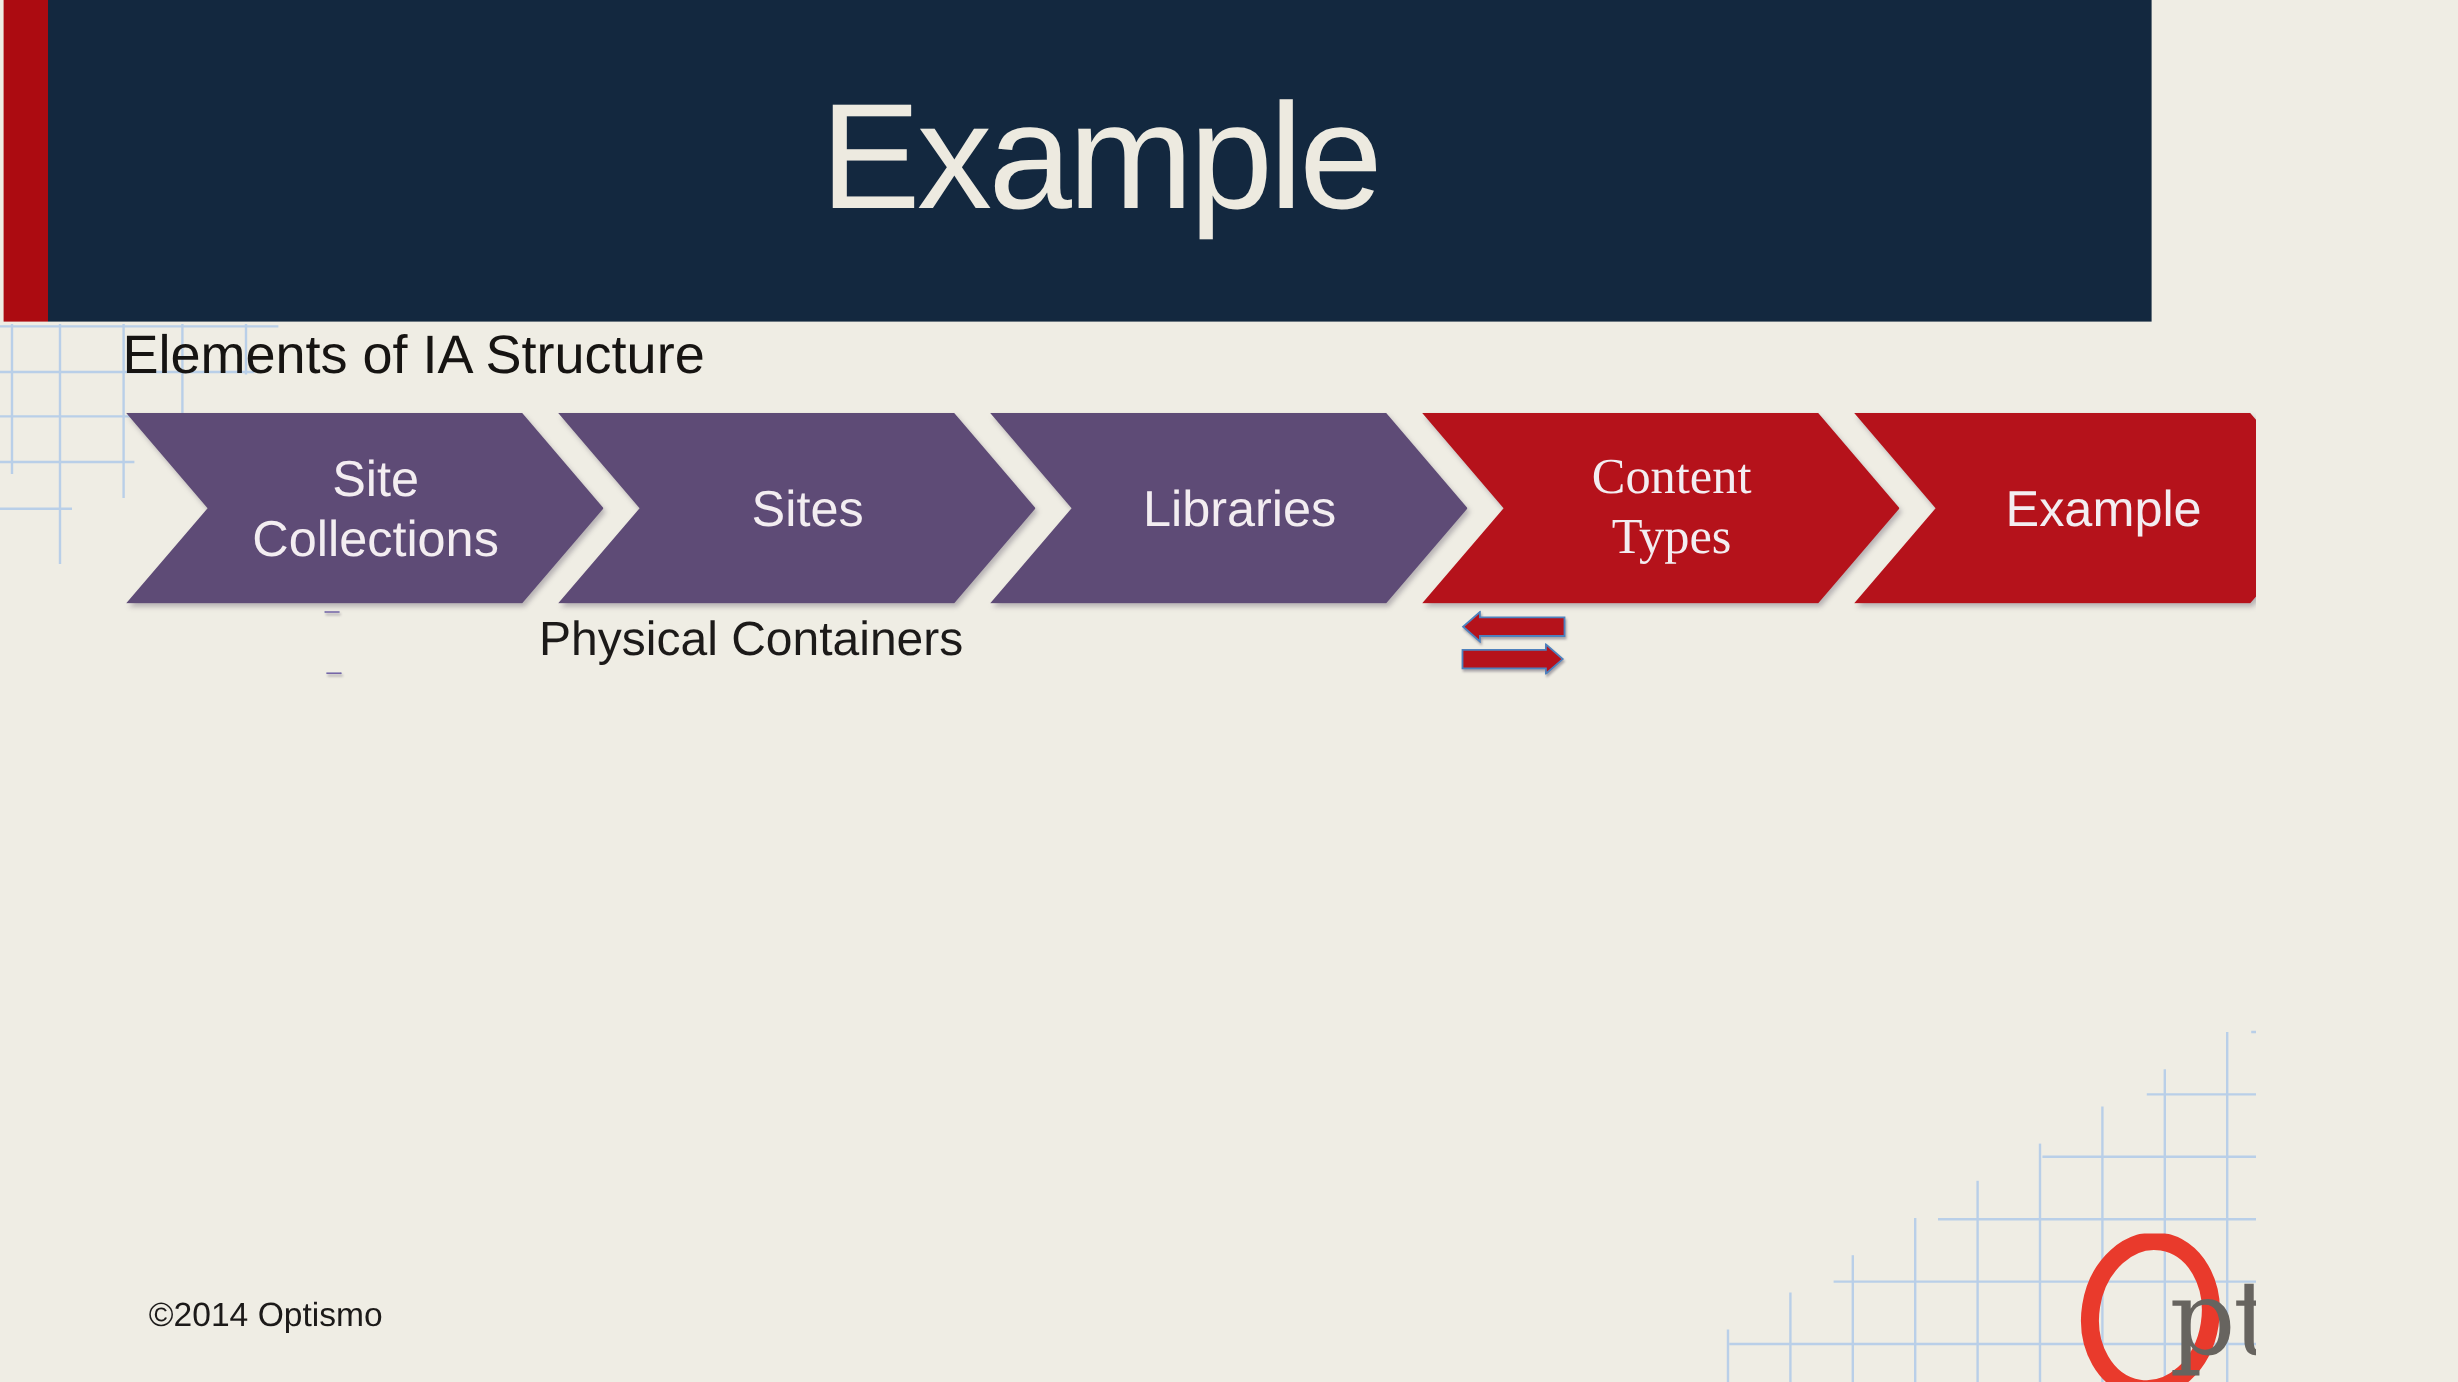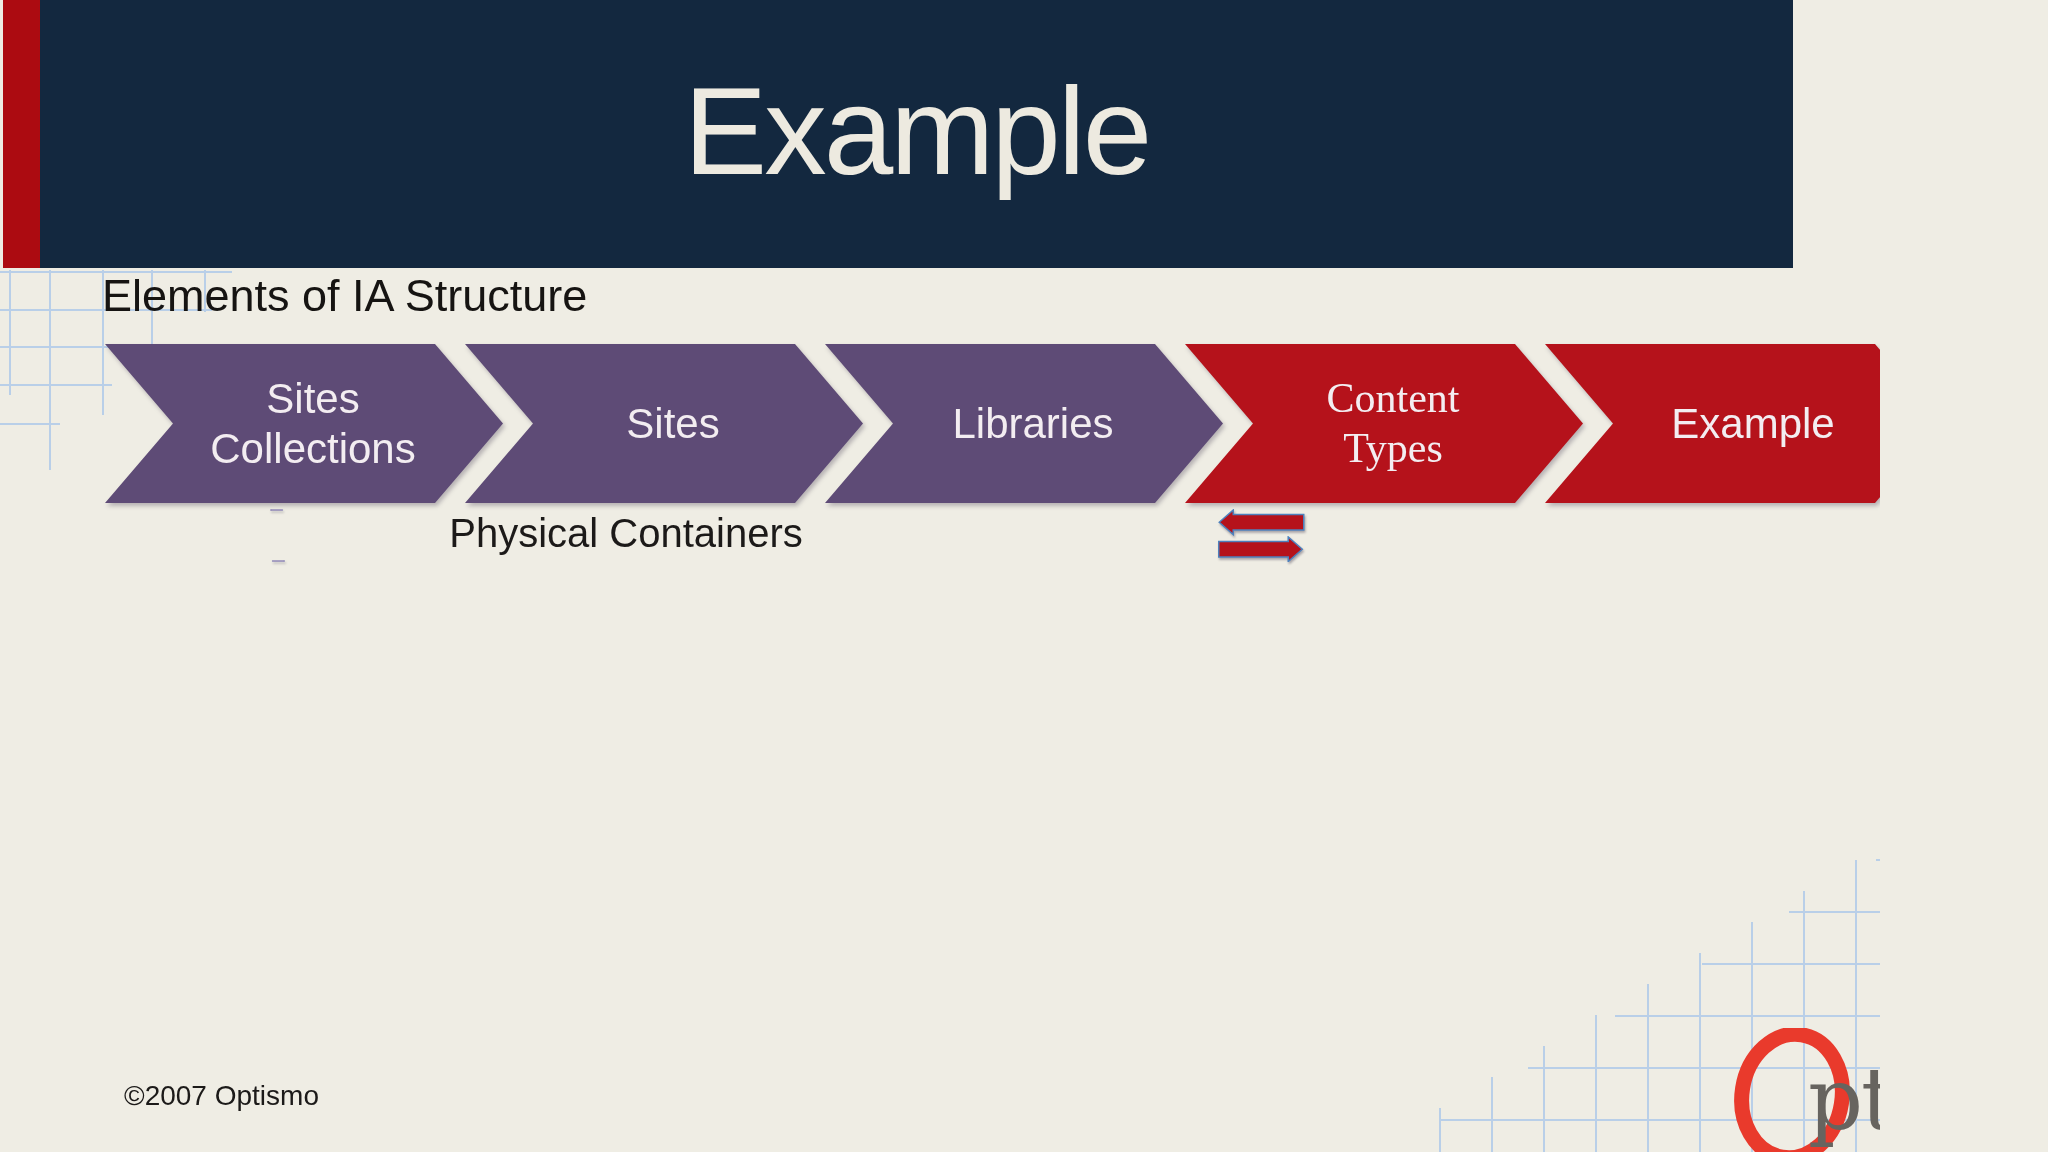--- a/index.html
+++ b/index.html
@@ -103,21 +103,21 @@
       <line x1="108" y1="308" x2="628" y2="308"></line>
       <line x1="21" y1="360" x2="628" y2="360"></line>
     </g>
   </svg>
 
   <div class="section-heading">Elements of IA Structure</div>
 
   <div>
     <div class="chev-wrap" style="left:105px;width:398px;">
       <div class="chev purple">
-          <span class="lbl">Sites Collections</span>
+          <span class="lbl">Site Collections</span>
         </div>
     </div>
     <div class="chev-wrap" style="left:465px;width:398px;">
       <div class="chev purple">
           <span class="lbl">Sites</span>
         </div>
     </div>
     <div class="chev-wrap" style="left:825px;width:398px;">
       <div class="chev purple">
           <span class="lbl">Libraries</span>
@@ -147,21 +147,21 @@
 
   <div class="span-arrow" style="left:1175px;width:717px;">
     <svg width="173" height="53" viewBox="0 0 173 53">
       <polygon points="2,26.5 30,2 30,11 171,11 171,42 30,42 30,51" fill="#B5121B" stroke="#4E81BD" stroke-width="3" stroke-linejoin="miter"></polygon>
     </svg>
     <svg width="171" height="53" viewBox="0 0 171 53">
       <polygon points="2,11 141,11 141,2 169,26.5 141,51 141,42 2,42" fill="#B5121B" stroke="#4E81BD" stroke-width="3" stroke-linejoin="miter"></polygon>
     </svg>
   </div>
 
-  <div class="copyright">©2007 Optismo</div>
+  <div class="copyright">©2014 Optismo</div>
 
   <div class="logo">
     <div class="logo-square"></div>
     <svg class="logo-o" width="124" height="140" viewBox="0 0 124 140">
       <ellipse cx="62" cy="68" rx="50" ry="62" fill="none" stroke="#E93A2C" stroke-width="15" transform="rotate(9 62 68)"></ellipse>
     </svg>
     <span class="logo-rest">ptismo</span>
   </div>
 
 </div>

